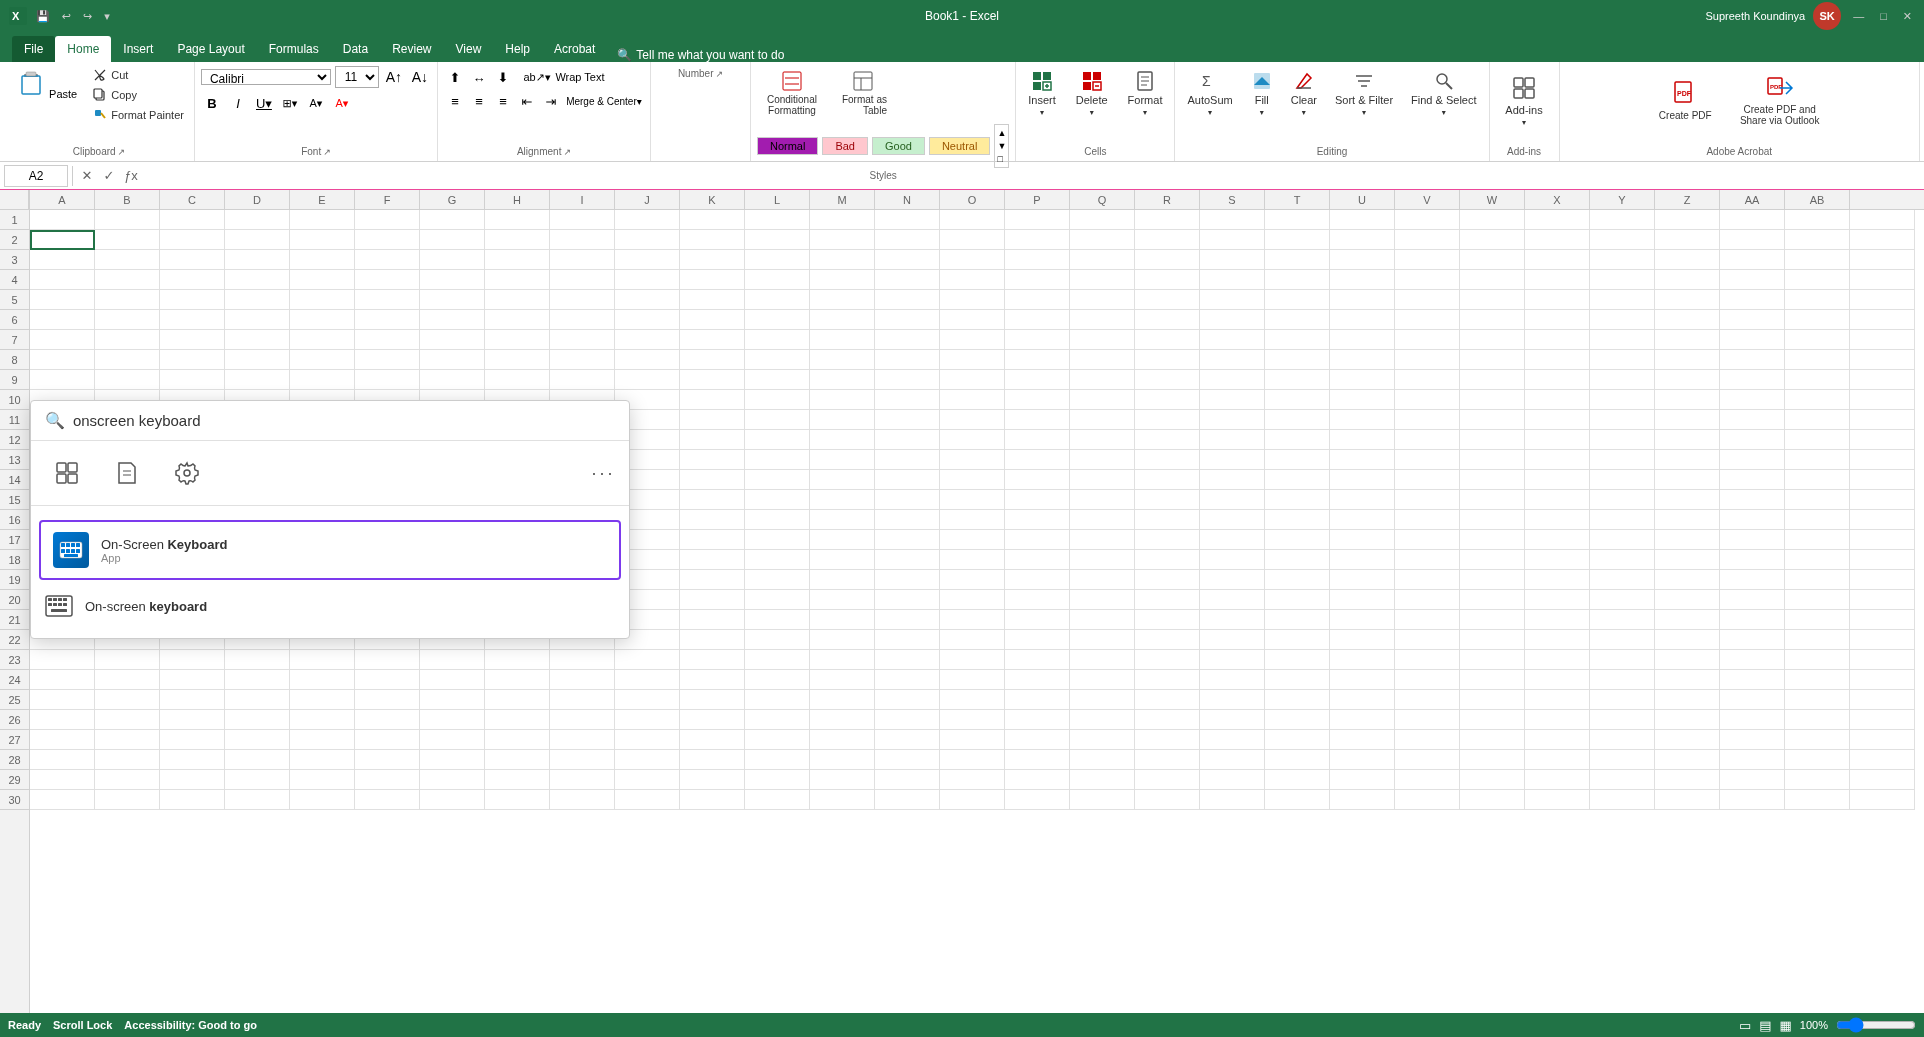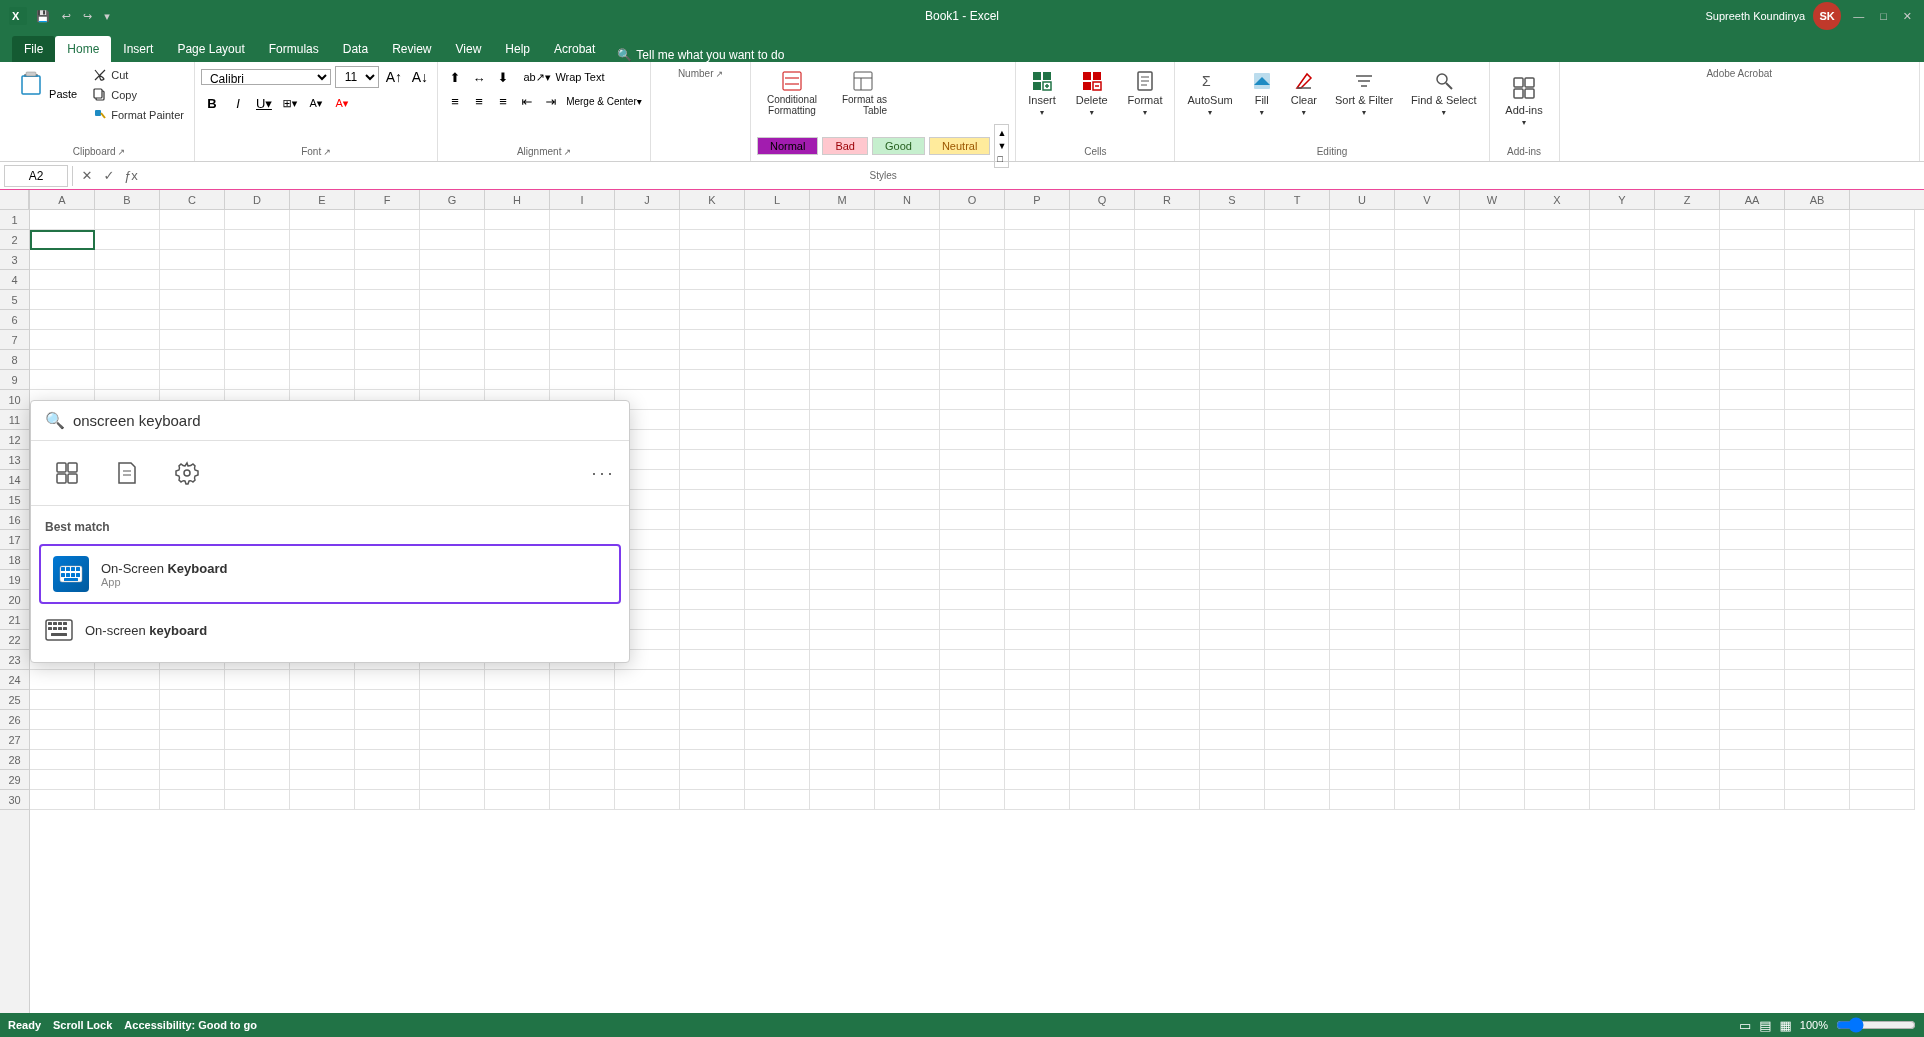--- a/index.html
+++ b/index.html
@@ -604,20 +604,37 @@
         <span>Add-ins</span>
         <span style="font-size:8px;">▾</span>
       </div>
     </div>
     <div class="ribbon-group-label">
       <span>Add-ins</span>
     </div>
   </div>
 
   <div class="ribbon-group" style="min-width:180px; flex: 1;">
+    <div class="ribbon-group-content" style="gap:16px;">
+      <div class="ribbon-btn large">
+        <svg width="28" height="28" viewBox="0 0 28 28">
+            <rect x="4" y="2" width="16" height="20" rx="1" fill="none" stroke="#c00" stroke-width="1.5"></rect>
+            <text x="6" y="16" font-size="7" fill="#c00" font-weight="bold">PDF</text>
+          </svg>
+        <span style="font-size:10px; text-align:center;">Create PDF</span>
+      </div>
+      <div class="ribbon-btn large">
+        <svg width="28" height="28" viewBox="0 0 28 28">
+            <rect x="2" y="4" width="14" height="16" rx="1" fill="none" stroke="#c00" stroke-width="1.5"></rect>
+            <text x="4" y="15" font-size="6" fill="#c00" font-weight="bold">PDF</text>
+            <path d="M20 8 L26 14 L20 20 M26 14 L14 14" fill="none" stroke="#0078d4" stroke-width="1.5"></path>
+          </svg>
+        <span style="font-size:10px; text-align:center; max-width:80px;">Create PDF and Share via Outlook</span>
+      </div>
+    </div>
     <div class="ribbon-group-label">
       <span>Adobe Acrobat</span>
     </div>
   </div>
 
 </div>
 
 <div class="formula-bar">
   <input class="name-box" type="text" value="A2" style="">
   <div class="formula-divider"></div>
@@ -1659,21 +1676,20 @@
         <svg width="24" height="24" viewBox="0 0 24 24">
             <circle cx="12" cy="12" r="3" fill="none" stroke="#555" stroke-width="1.5"></circle>
             <path d="M12 2 L13 5 Q16 5 18 3 L20 5 Q19 7 20 9 L23 10 L23 14 L20 15 Q19 17 20 19 L18 21 Q16 19 14 20 L13 23 L11 23 L10 20 Q8 19 6 21 L4 19 Q5 17 4 15 L1 14 L1 10 L4 9 Q5 7 4 5 L6 3 Q8 5 10 5 Z" fill="none" stroke="#555" stroke-width="1.5"></path>
           </svg>
       </div>
       <div class="more-btn">···</div>
     </div>
 
     <div class="search-results">
 
-      <div class="results-section-label">Best match</div>
       <div class="result-item highlighted">
         <div class="result-icon">
           <div class="keyboard-icon-app">
             <svg width="24" height="18" viewBox="0 0 24 18">
               <rect x="1" y="1" width="22" height="16" rx="2" fill="#fff" stroke="#aaa" stroke-width="0.5"></rect>
               <rect x="2" y="2" width="4" height="4" rx="0.5" fill="#0078d4"></rect>
               <rect x="7" y="2" width="4" height="4" rx="0.5" fill="#0078d4"></rect>
               <rect x="12" y="2" width="4" height="4" rx="0.5" fill="#0078d4"></rect>
               <rect x="17" y="2" width="4" height="4" rx="0.5" fill="#0078d4"></rect>
               <rect x="2" y="8" width="4" height="4" rx="0.5" fill="#0078d4"></rect>

